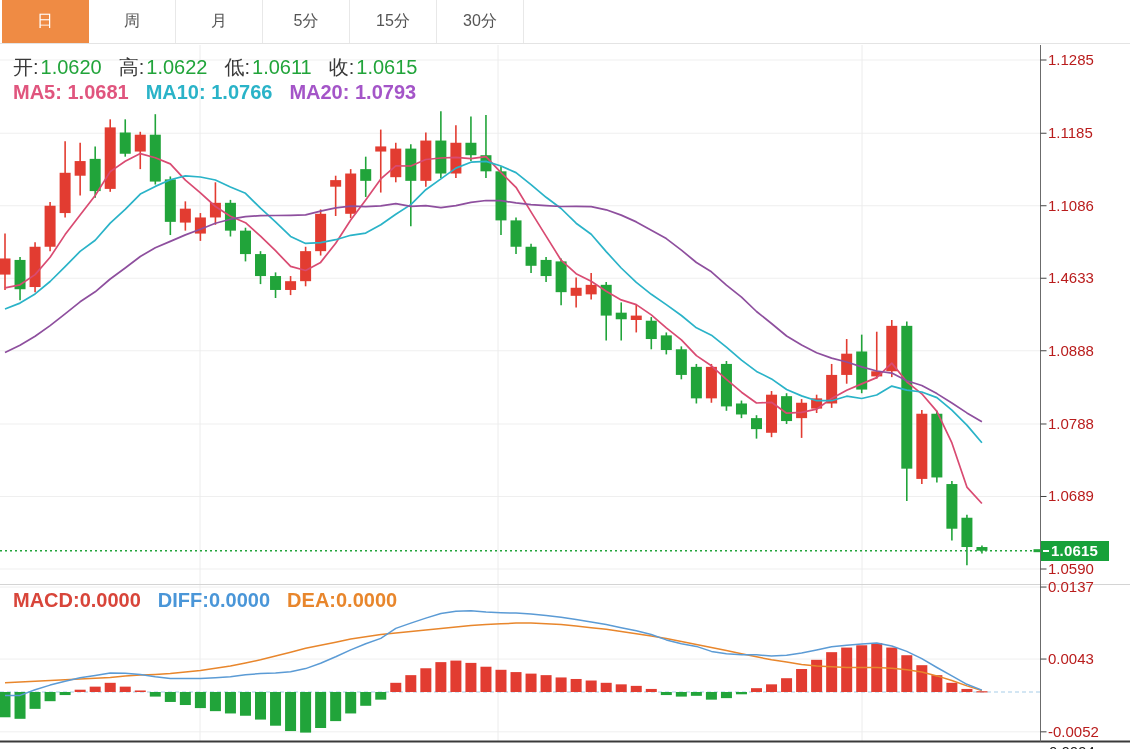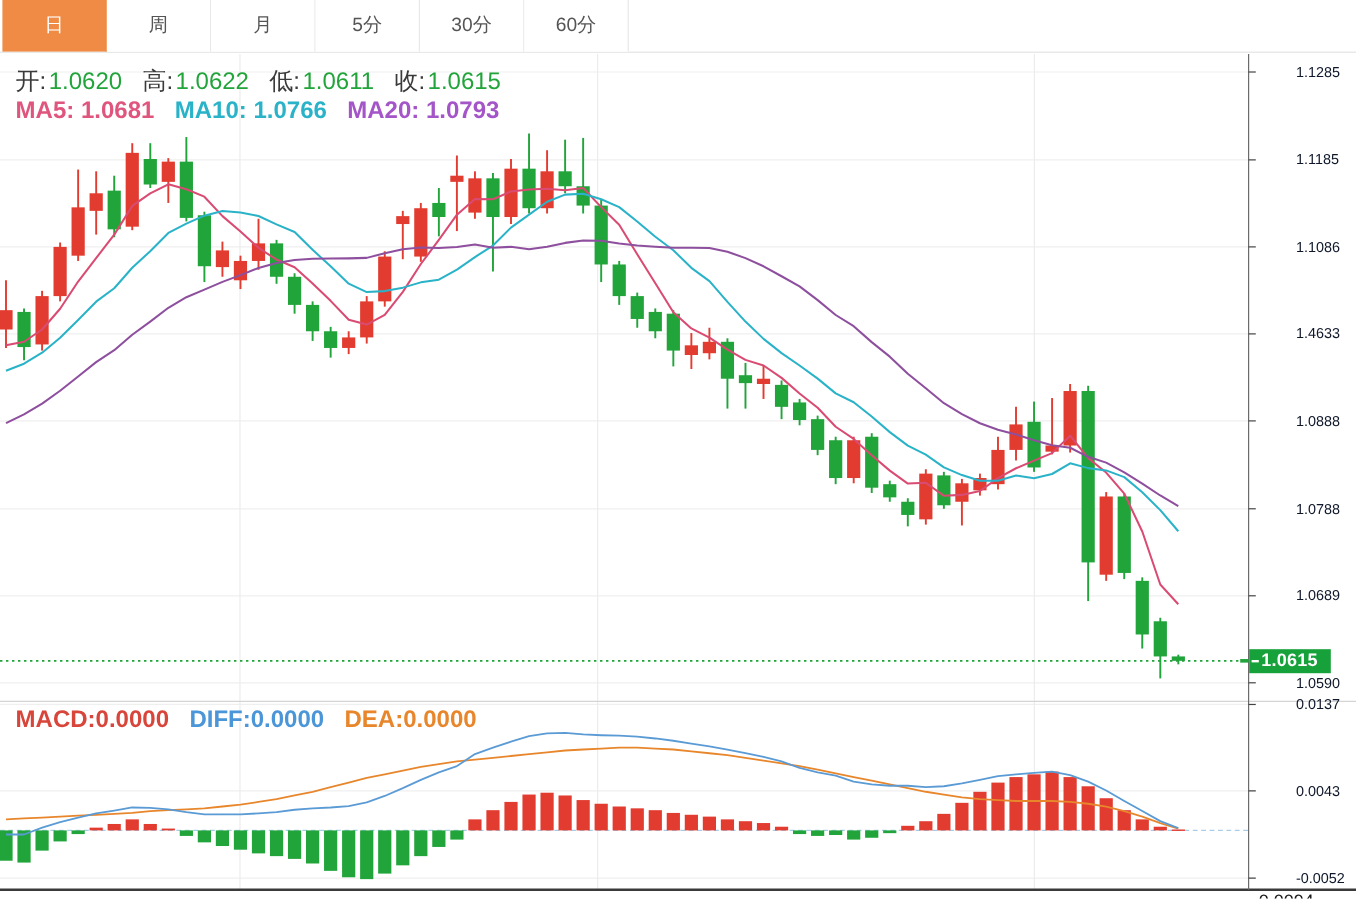--- a/index.html
+++ b/index.html
@@ -28,21 +28,21 @@
   #ohlc-legend { top:54px; }
   #ma-legend   { top:81px; }
   #macd-legend { top:589px; }
   .leg-item { display:inline-block; margin-right:17px; }
   .leg-item .lab { color:#3a3a3a; }
   #ohlc-legend .val { margin-left:2px; }
   #ma-legend .leg-item, #macd-legend .leg-item { font-weight:bold; }
 
   
   .axis-label {
-    position:absolute; left:1080px; font-size:12px; color:#0f172a;
+    position:absolute; left:1048px; font-size:15px; color:#b91c1c;
     line-height:18px; z-index:4; white-space:nowrap;
   }
   .badge {
     position:absolute; left:1041px; width:68px; height:20px; z-index:6;
     color:#fff; font-size:15px; font-weight:bold; line-height:20px;
     padding-left:10px; letter-spacing:0.2px;
   }
   .badge .badge-tick {
     position:absolute; left:2px; top:9px; width:6px; height:2px; background:#fff;
   }
@@ -301,22 +301,22 @@
       <line x1="1040.5" y1="731.832" x2="1046.5" y2="731.832" stroke="#444" stroke-width="1"></line>
       <line x1="1033.5" y1="550.6906474820132" x2="1040.5" y2="550.6906474820132" stroke="#21a43a" stroke-width="3"></line>
     </g>
   </svg>
 
 <div class="tabbar" id="tabbar">
     <div class="tab active">日</div>
     <div class="tab">周</div>
     <div class="tab">月</div>
     <div class="tab">5分</div>
+    <div class="tab">15分</div>
     <div class="tab">30分</div>
-    <div class="tab">60分</div>
   </div>
 
 <div class="legend-row" id="ohlc-legend"><span class="leg-item"><span class="lab" style="color: rgb(58, 58, 58);">开:</span><span class="val" style="color: rgb(33, 164, 58);">1.0620</span></span><span class="leg-item"><span class="lab" style="color: rgb(58, 58, 58);">高:</span><span class="val" style="color: rgb(33, 164, 58);">1.0622</span></span><span class="leg-item"><span class="lab" style="color: rgb(58, 58, 58);">低:</span><span class="val" style="color: rgb(33, 164, 58);">1.0611</span></span><span class="leg-item"><span class="lab" style="color: rgb(58, 58, 58);">收:</span><span class="val" style="color: rgb(33, 164, 58);">1.0615</span></span></div>
 <div class="legend-row" id="ma-legend"><span class="leg-item"><span class="lab" style="color: rgb(224, 85, 126);">MA5: </span><span class="val" style="color: rgb(224, 85, 126);">1.0681</span></span><span class="leg-item"><span class="lab" style="color: rgb(42, 179, 200);">MA10: </span><span class="val" style="color: rgb(42, 179, 200);">1.0766</span></span><span class="leg-item"><span class="lab" style="color: rgb(164, 85, 200);">MA20: </span><span class="val" style="color: rgb(164, 85, 200);">1.0793</span></span></div>
 <div class="legend-row" id="macd-legend"><span class="leg-item"><span class="lab" style="color: rgb(216, 69, 58);">MACD:</span><span class="val" style="color: rgb(216, 69, 58);">0.0000</span></span><span class="leg-item"><span class="lab" style="color: rgb(74, 150, 216);">DIFF:</span><span class="val" style="color: rgb(74, 150, 216);">0.0000</span></span><span class="leg-item"><span class="lab" style="color: rgb(232, 134, 44);">DEA:</span><span class="val" style="color: rgb(232, 134, 44);">0.0000</span></span></div>
 
 <div id="axis-labels">
     <div class="axis-label" style="top: 51px;">1.1285</div>
     <div class="axis-label" style="top: 124.237px;">1.1185</div>
     <div class="axis-label" style="top: 196.742px; text-align: right;">1.1086</div>

